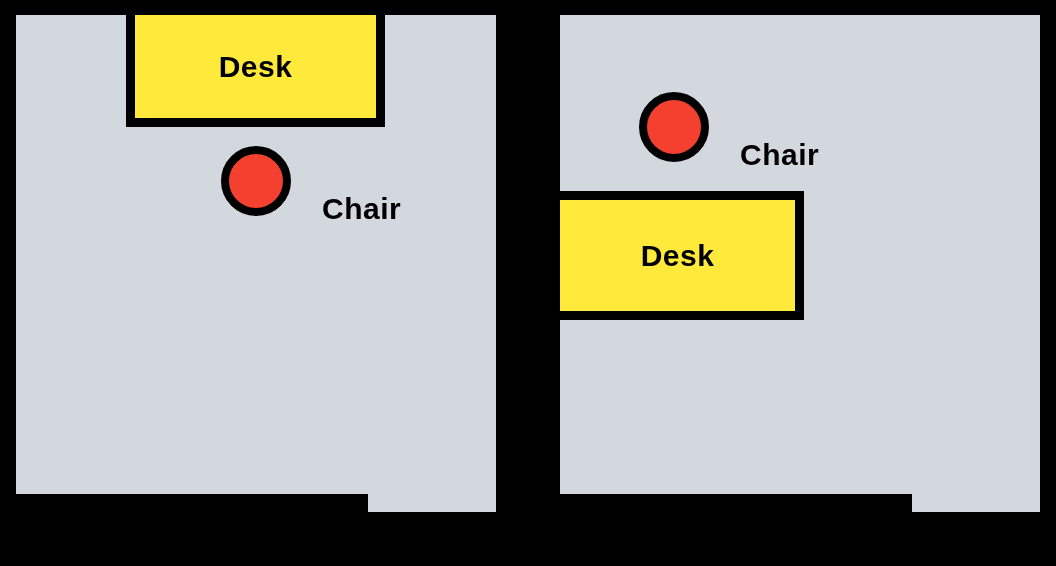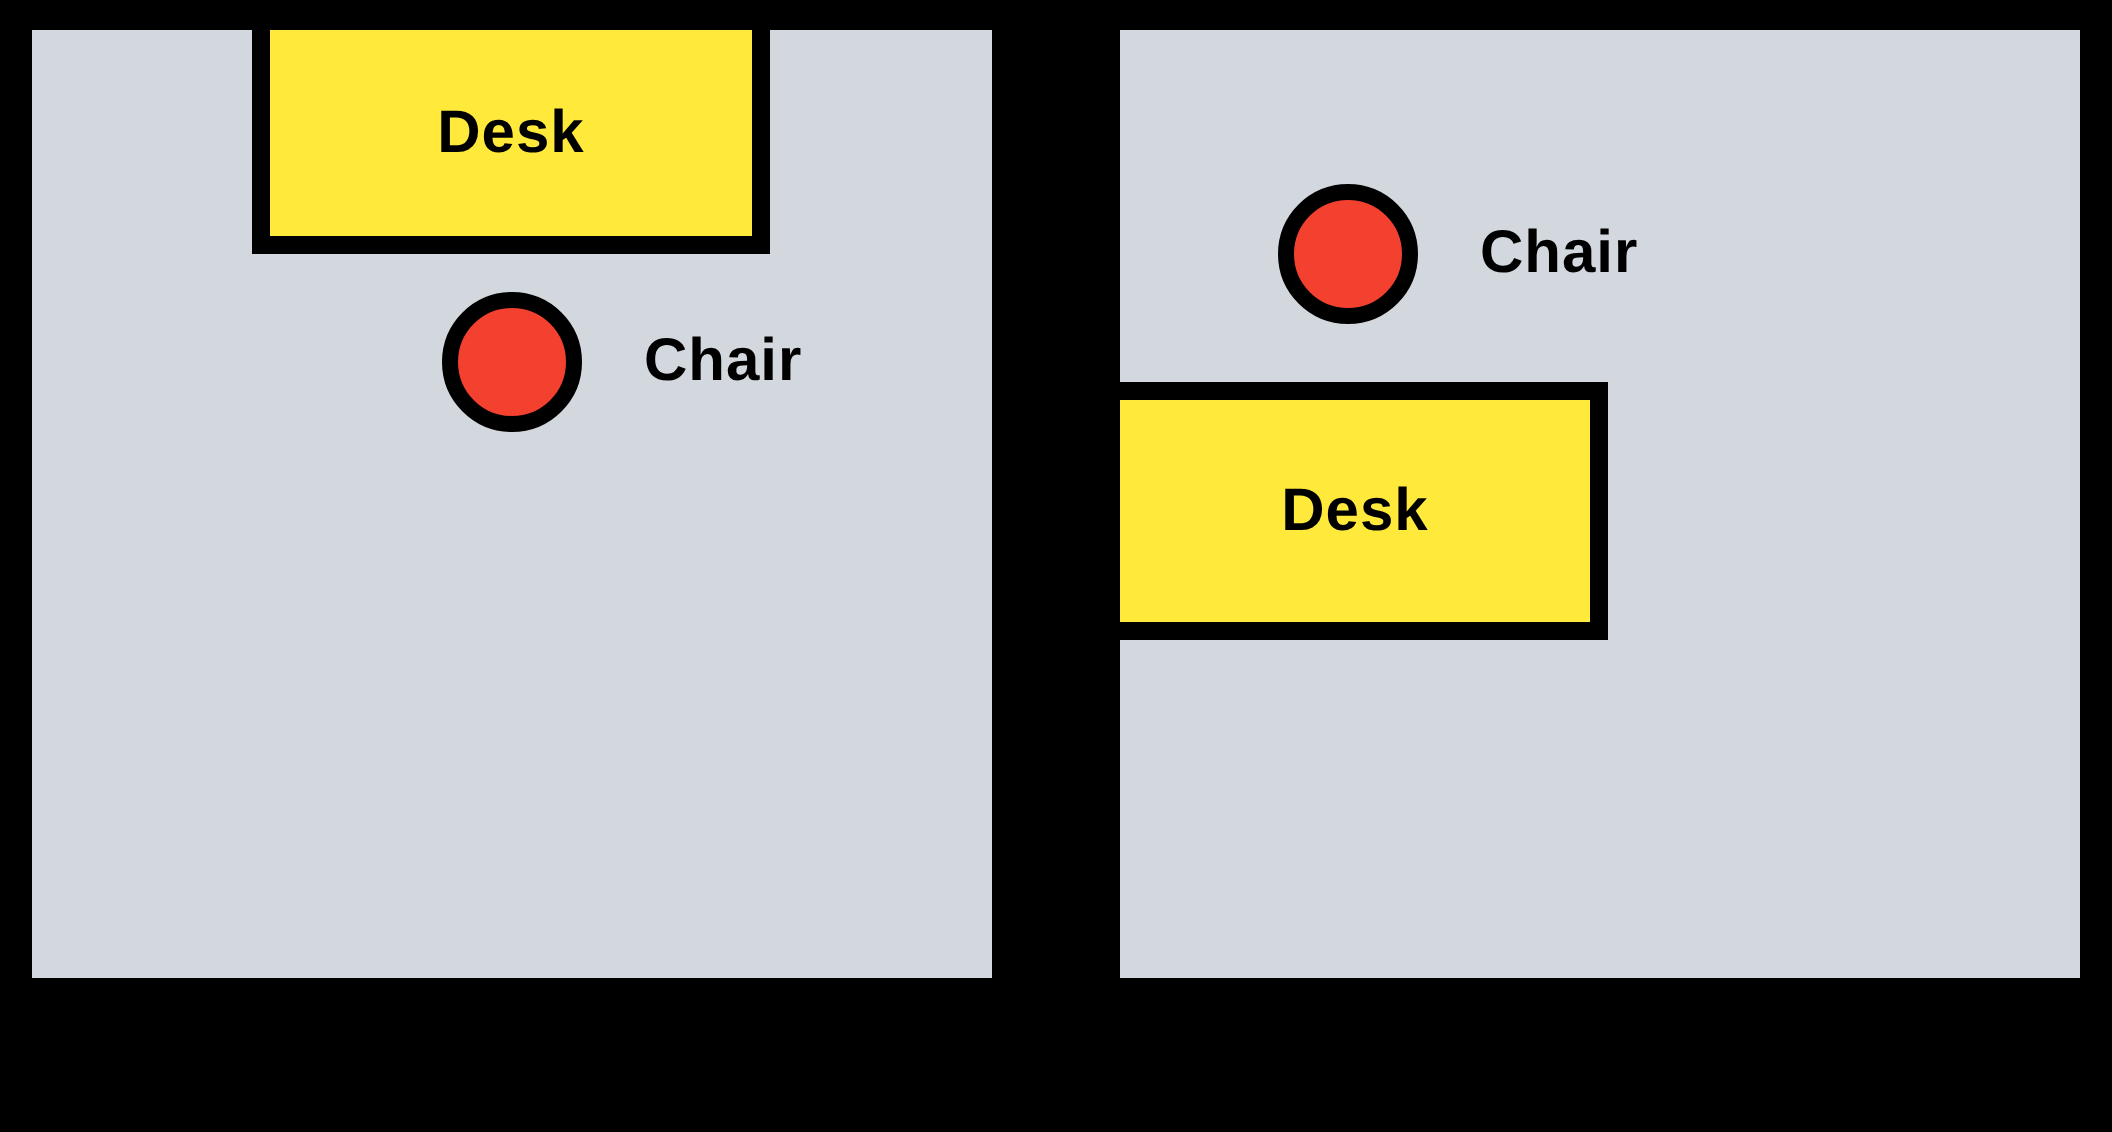--- a/index.html
+++ b/index.html
@@ -3,21 +3,21 @@
 <meta charset="utf-8">
 <style>
   html, body {
     margin: 0;
     padding: 0;
     background: #000000;
   }
   .canvas {
     position: relative;
     width: 1056px;
-    height: 489px;
+    height: 566px;
     background: var(--canvas-bg, #000000);
     overflow: hidden;
     font-family: "Liberation Sans", sans-serif;
   }
   .room {
     position: absolute;
     background: var(--room-fill, #D2D8DD);
   }
   .room-notch {
     position: absolute;
@@ -44,20 +44,21 @@
     width: 70px;
     height: 70px;
     box-sizing: border-box;
     background: var(--chair-fill, #F4402F);
     border: 8px solid var(--outline, #000000);
     border-radius: 50%;
   }
   .chair-label {
     position: absolute;
     white-space: nowrap;
+    margin-top: 28px;
   }
 
   
   #room1        { left: 16px;  top: 15px;  width: 480px; height: 479px; }
   #room1-notch  { left: 368px; top: 494px; width: 128px; height: 18px; }
   #room2        { left: 560px; top: 15px;  width: 480px; height: 479px; }
   #room2-notch  { left: 912px; top: 494px; width: 128px; height: 18px; }
 
   #desk1        { left: 126px; top: 6px;   width: 259px; height: 121px; }
   #desk2        { left: 551px; top: 191px; width: 253px; height: 129px; }

